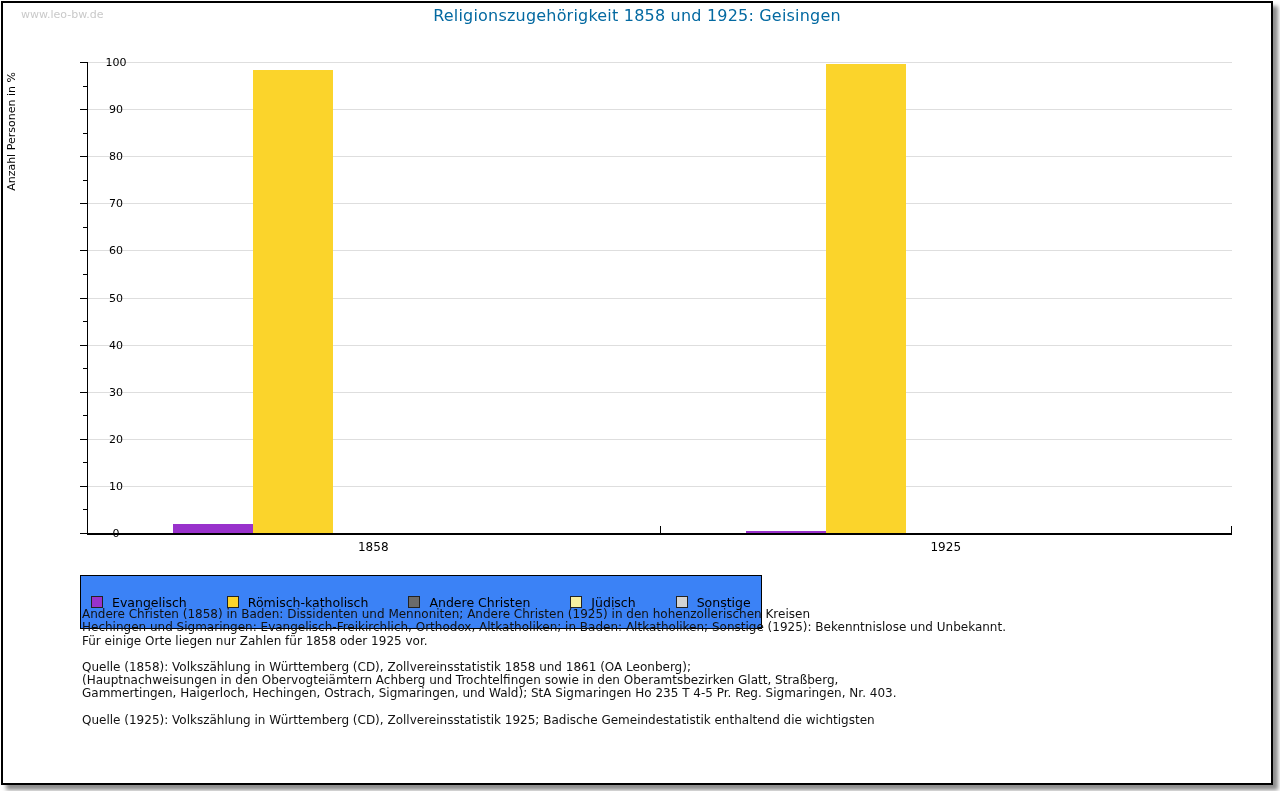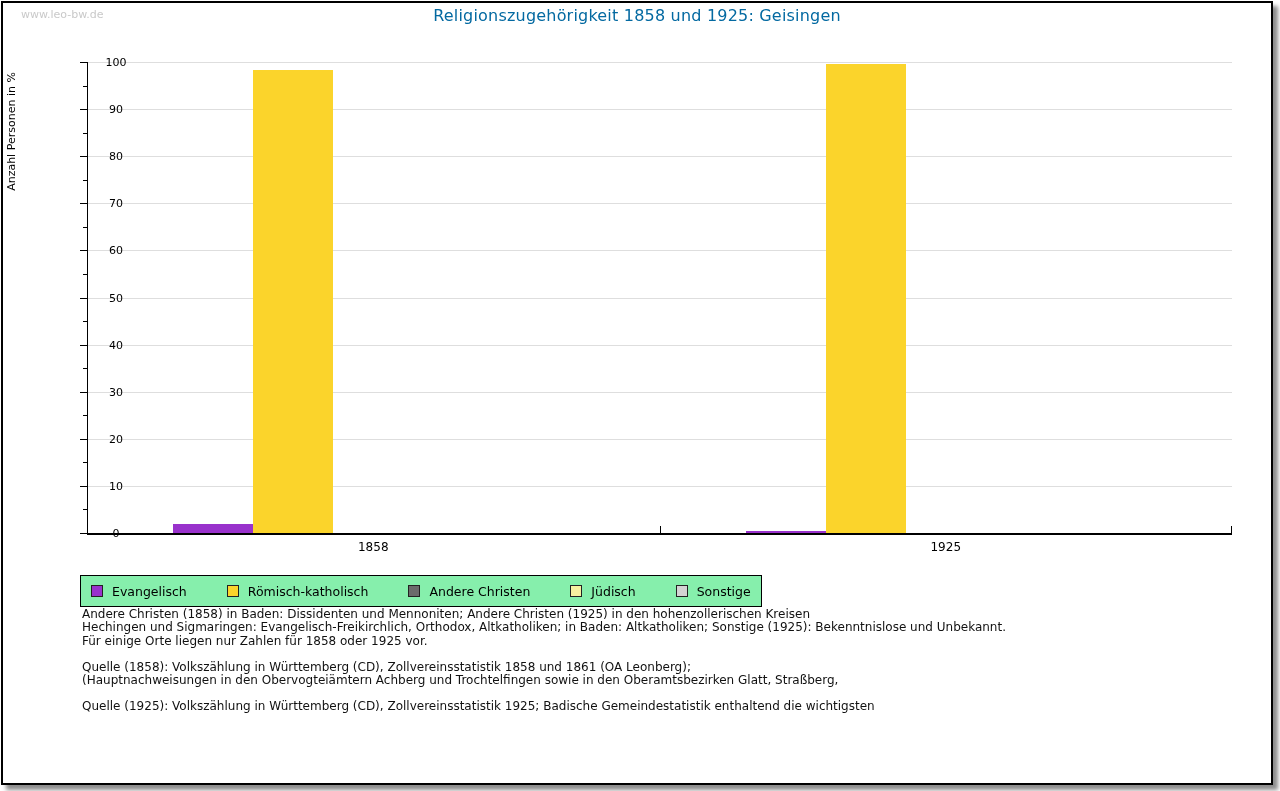--- a/index.html
+++ b/index.html
@@ -36,21 +36,21 @@
     font-size:11px; line-height:11px; margin-top:-5px;
   }
   .xtick-end { position:absolute; bottom:0; width:1px; height:7px; background:#000; }
   .bar { position:absolute; bottom:0; width:80px; }
   .xcat-label {
     position:absolute; top:537px; font-size:12px; transform:translateX(-50%);
   }
   .legend {
     position:absolute; left:77px; top:572px; height:16px;
     display:inline-flex; align-items:center; gap:40px;
-    border:1px solid #000; background:#86efac; padding:7px 10px;
+    border:1px solid #000; background:#3b82f6; padding:18px 10px;
   }
   .legend-item { display:flex; align-items:center; gap:9px; }
   .legend-swatch { width:12px; height:12px; border:1px solid #222; box-sizing:border-box; }
   .legend-label { font-size:12.5px; white-space:nowrap; }
   .footnotes { position:absolute; left:79px; top:605px; font-size:12px; line-height:13.3px; color:#111; }
   .footnote-para { margin:0 0 13px 0; }
 </style>
 </head>
 <body>
 
@@ -142,18 +142,19 @@
 
   <div class="footnotes" id="footnotes">
       <div class="footnote-para">
         <div class="footnote-line">Andere Christen (1858) in Baden: Dissidenten und Mennoniten; Andere Christen (1925) in den hohenzollerischen Kreisen</div>
         <div class="footnote-line">Hechingen und Sigmaringen: Evangelisch-Freikirchlich, Orthodox, Altkatholiken; in Baden: Altkatholiken; Sonstige (1925): Bekenntnislose und Unbekannt.</div>
         <div class="footnote-line">Für einige Orte liegen nur Zahlen für 1858 oder 1925 vor.</div>
       </div>
       <div class="footnote-para">
         <div class="footnote-line">Quelle (1858): Volkszählung in Württemberg (CD), Zollvereinsstatistik 1858 und 1861 (OA Leonberg);</div>
         <div class="footnote-line">(Hauptnachweisungen in den Obervogteiämtern Achberg und Trochtelfingen sowie in den Oberamtsbezirken Glatt, Straßberg,</div>
+        <div class="footnote-line">Gammertingen, Haigerloch, Hechingen, Ostrach, Sigmaringen, und Wald); StA Sigmaringen Ho 235 T 4-5 Pr. Reg. Sigmaringen, Nr. 403.</div>
       </div>
       <div class="footnote-para">
         <div class="footnote-line">Quelle (1925): Volkszählung in Württemberg (CD), Zollvereinsstatistik 1925; Badische Gemeindestatistik enthaltend die wichtigsten</div>
       </div>
     </div>
 </div>
 
 </body></html>

